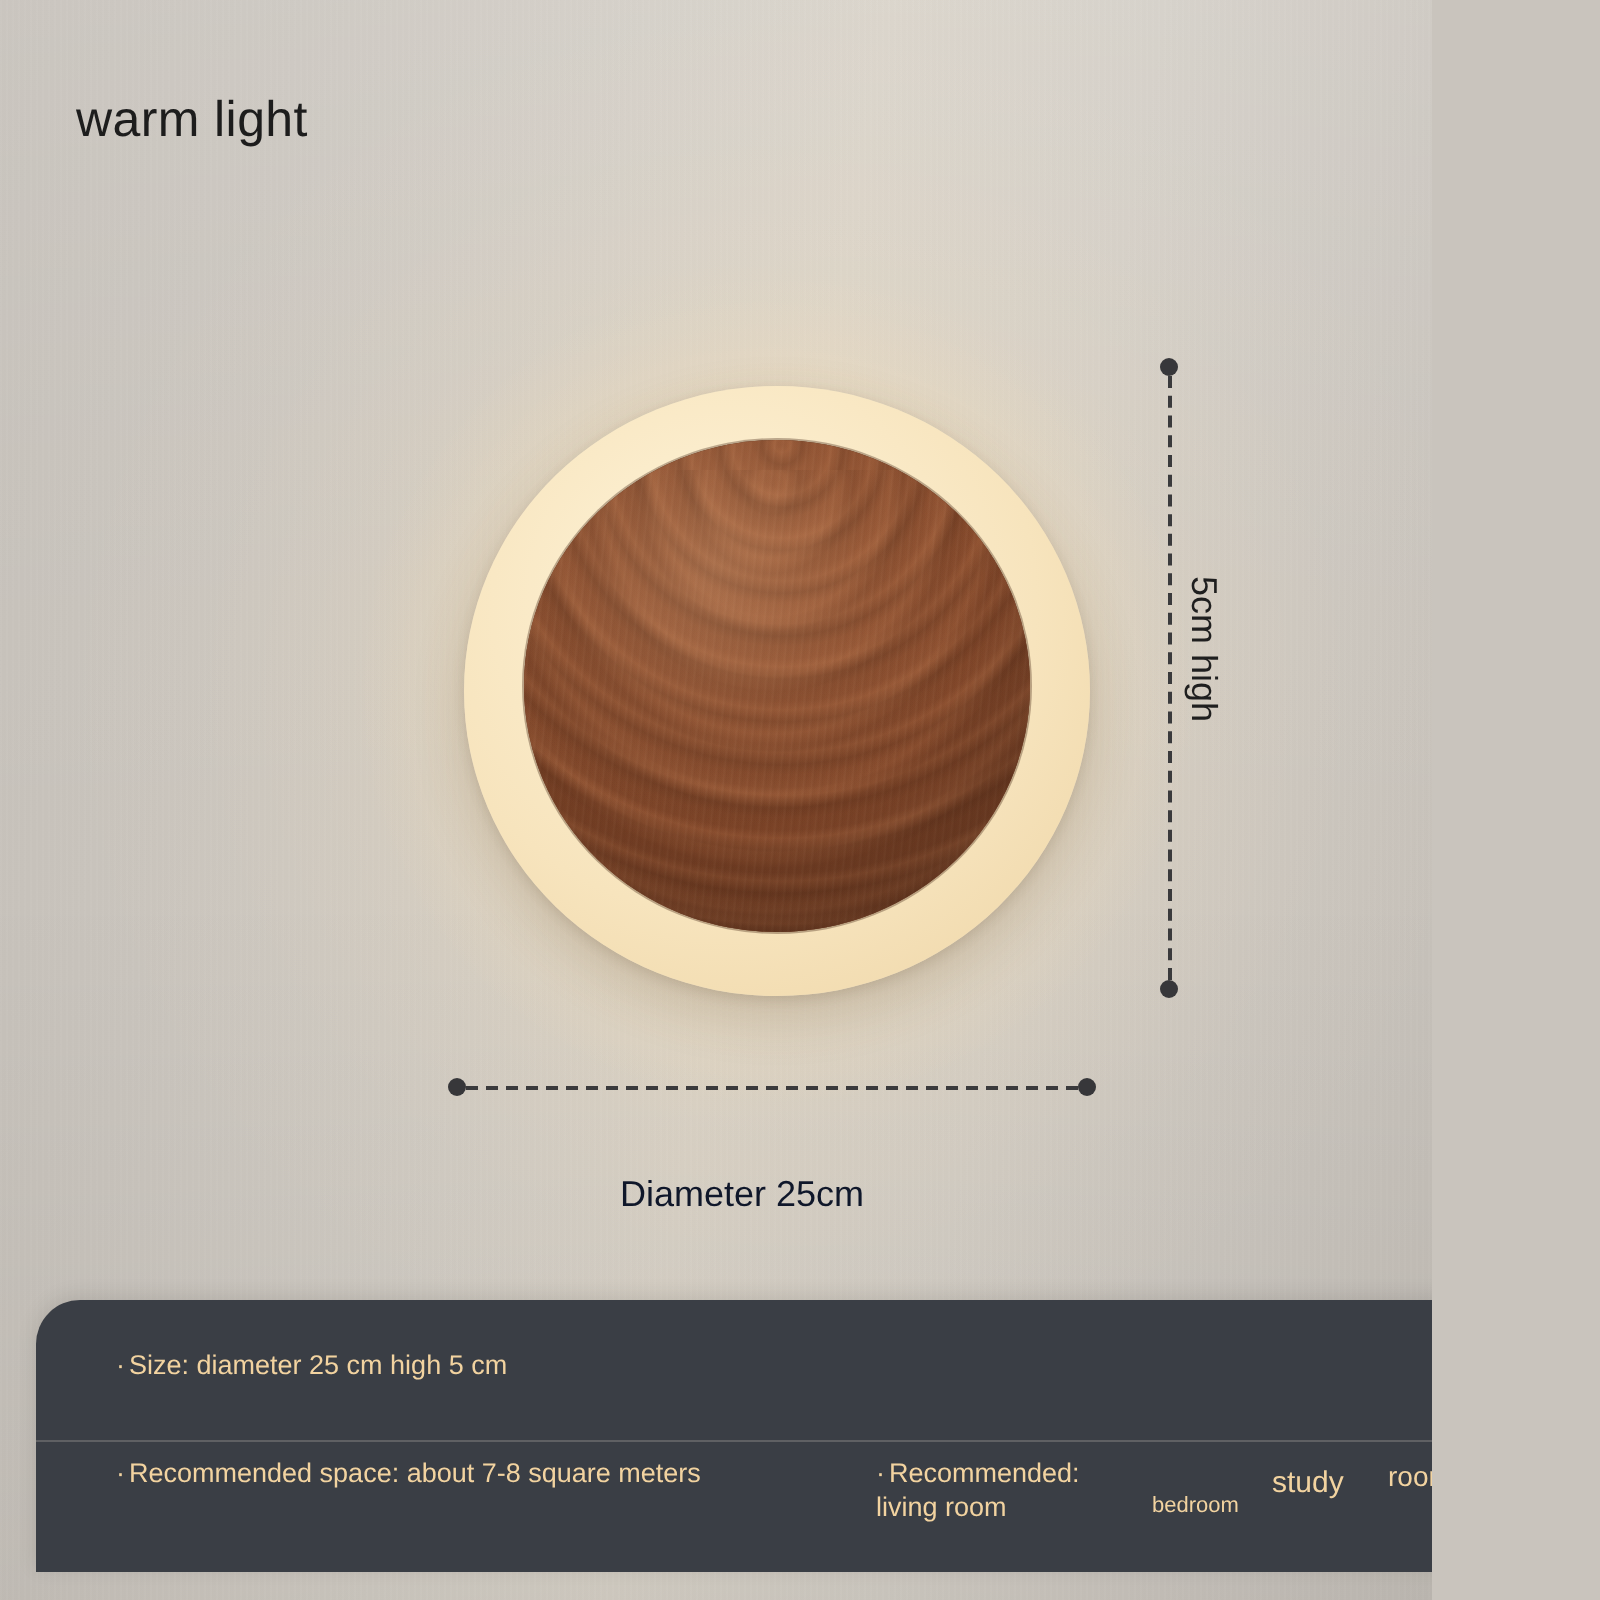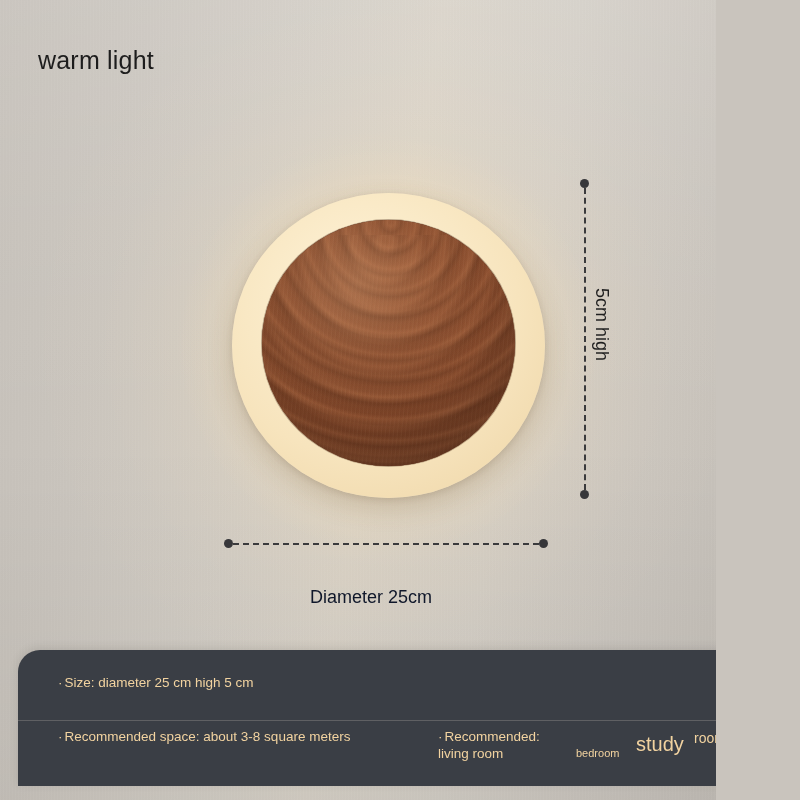--- a/index.html
+++ b/index.html
@@ -280,21 +280,21 @@
     position: absolute; left: 10px; top: 0;
     width: 130px;
   }
   .app-bedroom {
     position: absolute; left: 148px; top: 18px;
     width: 44px;
     font-size: 11px;
   }
   .app-study {
     position: absolute; left: 208px; top: 4px;
-    font-size: 20px;
+    font-size: 15px;
   }
   .app-wait {
     position: absolute; left: 266px; top: 2px;
     font-size: 14px;
   }
 </style>
 </head>
 <body>
 
 <div id="stage">
@@ -338,21 +338,21 @@
     <div class="divider"></div>
 
     <div class="panel-row r1">
       <div class="col left">
         <span class="bullet">Size: diameter 25 cm high 5 cm</span>
       </div>
     </div>
 
     <div class="panel-row r2">
       <div class="col left">
-        <span class="bullet">Recommended space: about 3-8 square meters</span>
+        <span class="bullet">Recommended space: about 7-8 square meters</span>
       </div>
       <div class="col right">
         <div class="applicable-wrap">
           <div class="app-living bullet">Recommended: living room</div>
           <div class="app-bedroom">bedroom</div>
           <div class="app-study">study</div>
           <div class="app-wait">room</div>
         </div>
       </div>
     </div>

